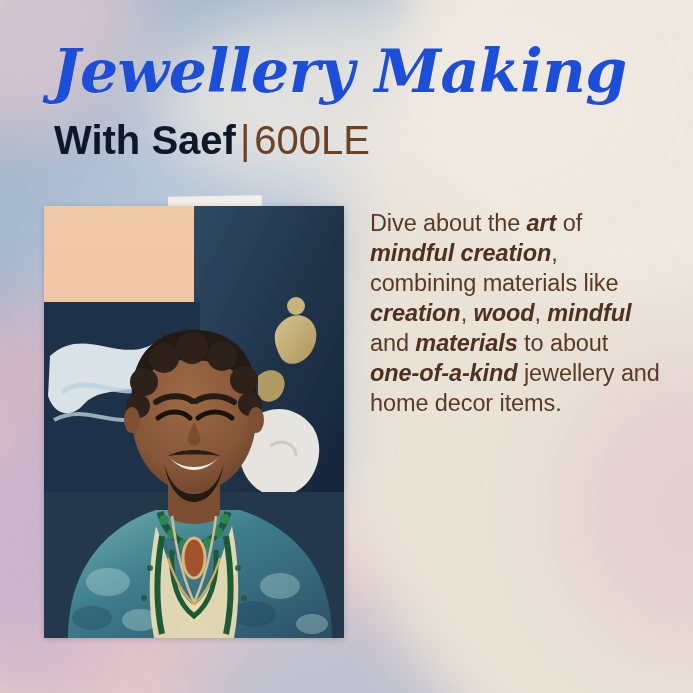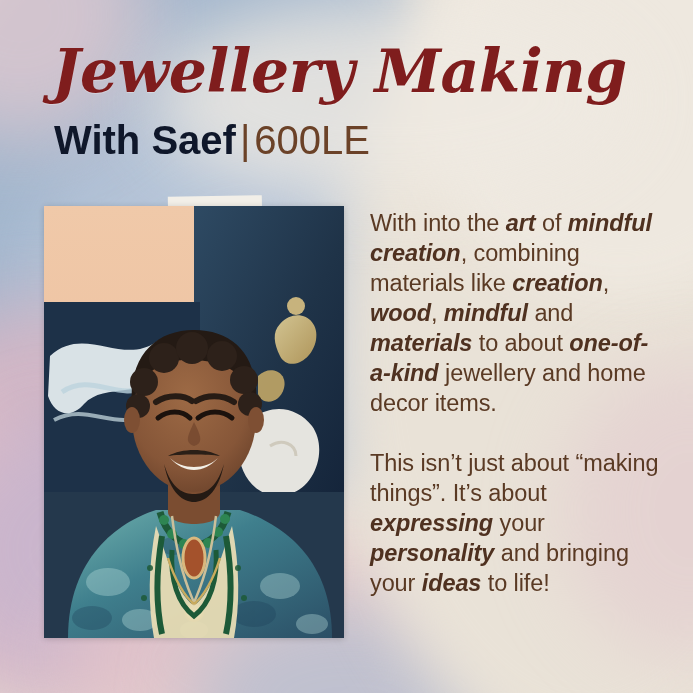--- a/index.html
+++ b/index.html
@@ -80,21 +80,21 @@
 
   
   .title {
     position: absolute;
     left: 52px; top: 36px;
     font-family: "DejaVu Serif", "Liberation Serif", serif;
     font-style: italic;
     font-weight: 700;
     font-size: 60px;
     letter-spacing: -0.5px;
-    color: #7f1d1d;
+    color: #1d4ed8;
     text-shadow: 0 1px 0 rgba(255,255,255,.25);
     white-space: nowrap;
   }
   .subtitle {
     position: absolute;
     left: 54px; top: 118px;
     font-size: 40px;
     font-weight: 400;
     color: #6b4228;
     white-space: nowrap;
@@ -296,18 +296,17 @@
       <g fill="#1d5a38" opacity=".85">
         <circle cx="106" cy="362" r="3"></circle>
           <circle cx="100" cy="392" r="3"></circle>
         <circle cx="194" cy="362" r="3"></circle>
           <circle cx="200" cy="392" r="3"></circle>
       </g>
     </svg>
   </div>
 
   <div class="copy">
-    <p id="p1"><span>With into the </span><b>art</b><span> of </span><b>mindful creation</b><span>, combining materials like </span><b>creation</b><span>, </span><b>wood</b><span>, </span><b>mindful</b><span> and </span><b>materials</b><span> to about </span><b>one-of-a-kind</b><span> jewellery and home decor items.</span></p>
+    <p id="p1"><span>Dive about the </span><b>art</b><span> of </span><b>mindful creation</b><span>, combining materials like </span><b>creation</b><span>, </span><b>wood</b><span>, </span><b>mindful</b><span> and </span><b>materials</b><span> to about </span><b>one-of-a-kind</b><span> jewellery and home decor items.</span></p>
     <div class="gap"></div>
-    <p id="p2"><span>This isn’t just about “making things”. It’s about </span><b>expressing</b><span> your </span><b>personality</b><span> and bringing your </span><b>ideas</b><span> to life!</span></p>
   </div>
 
 </div>
 
 </body></html>

